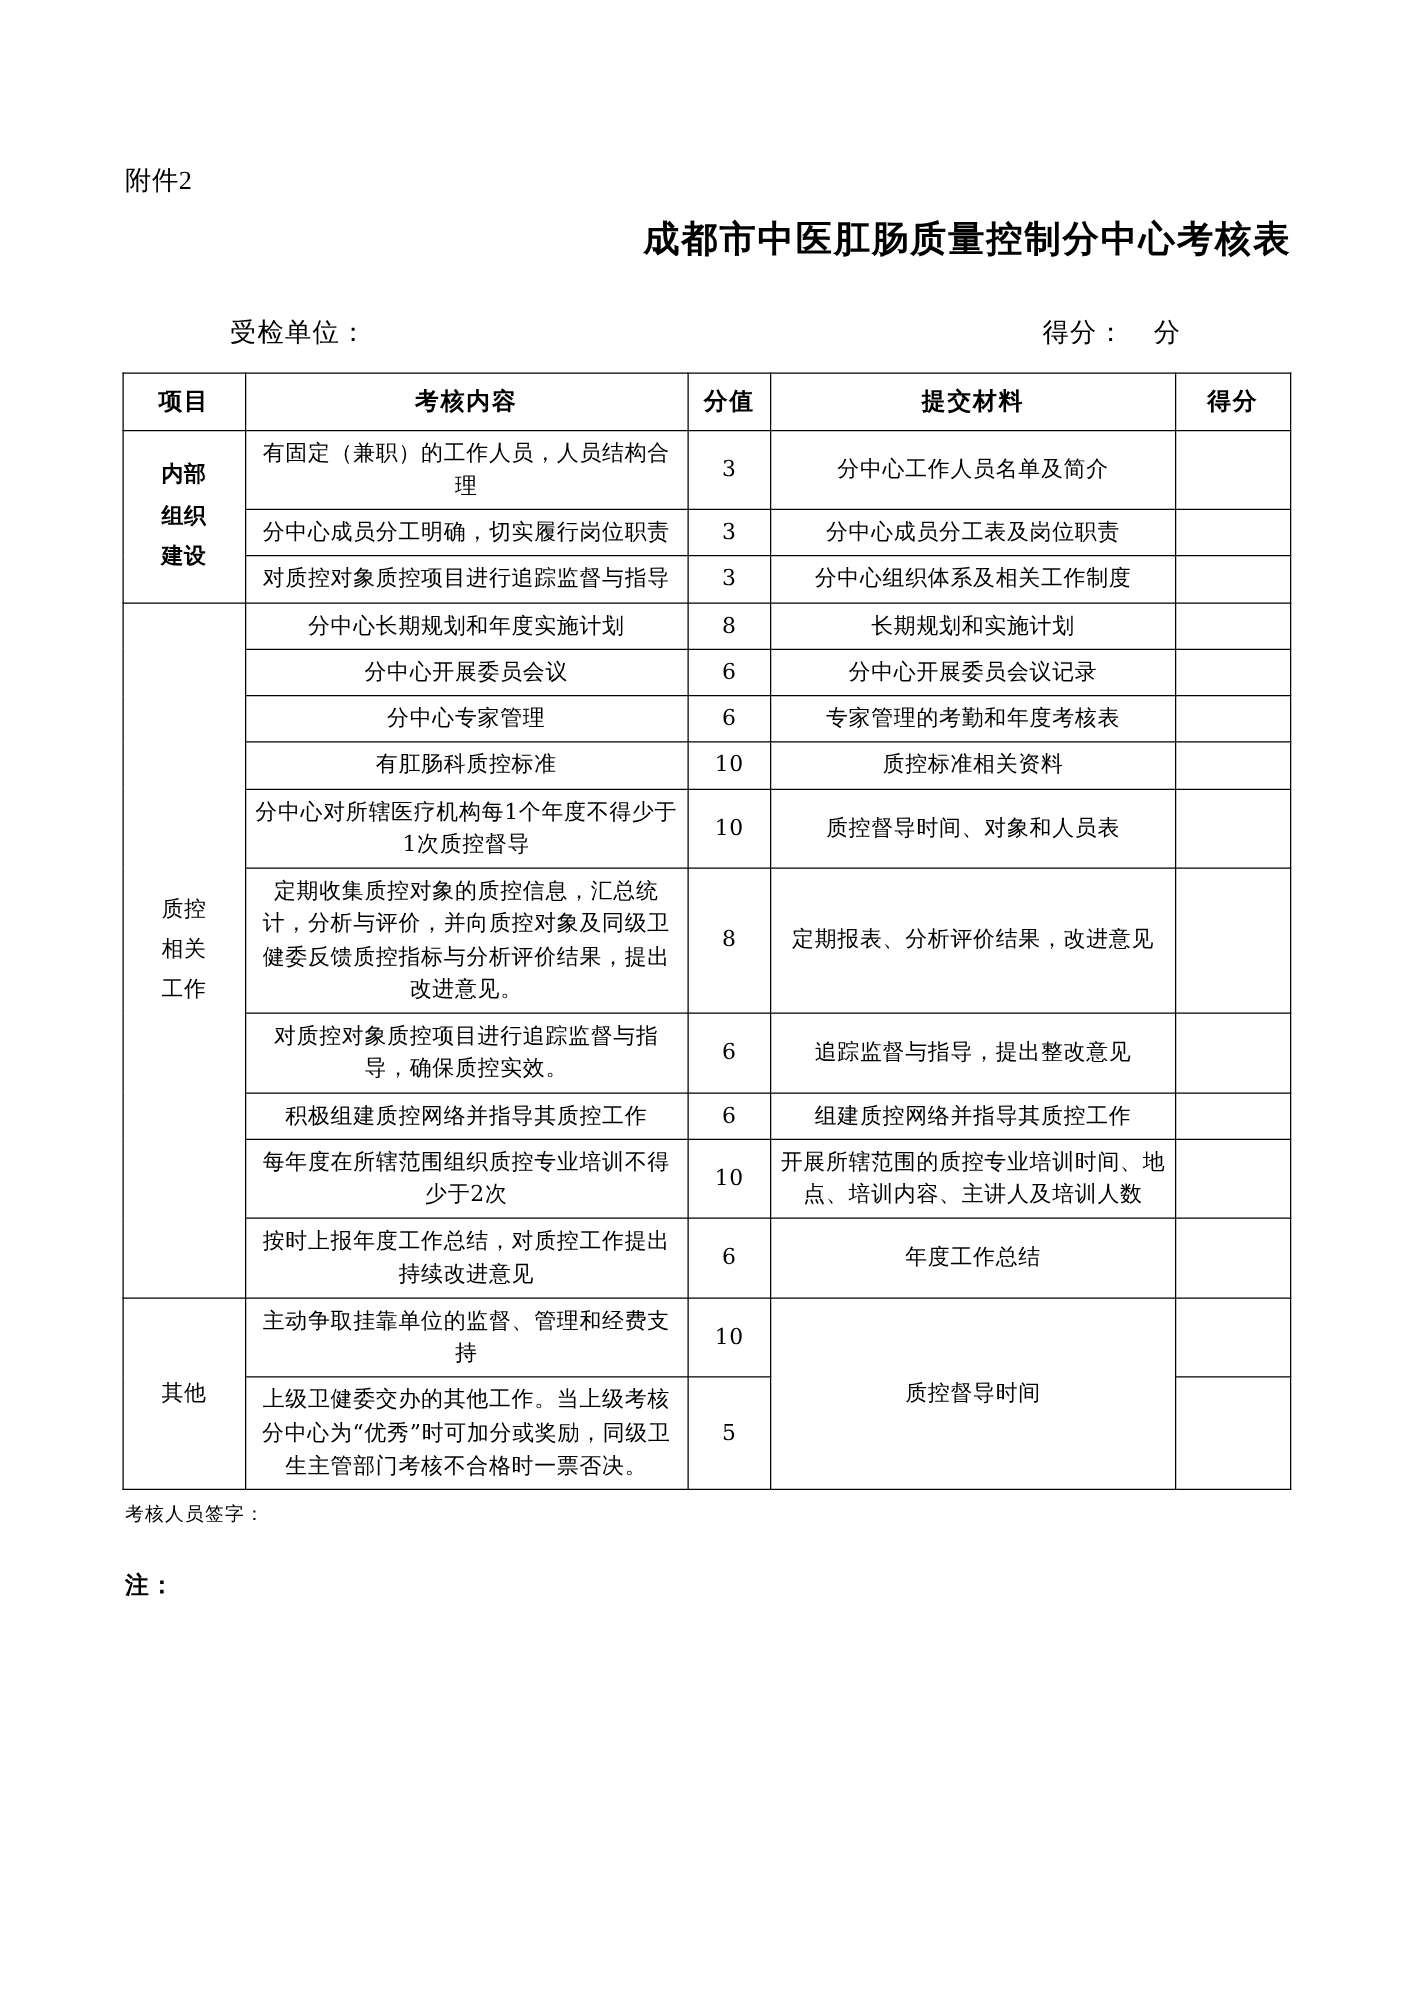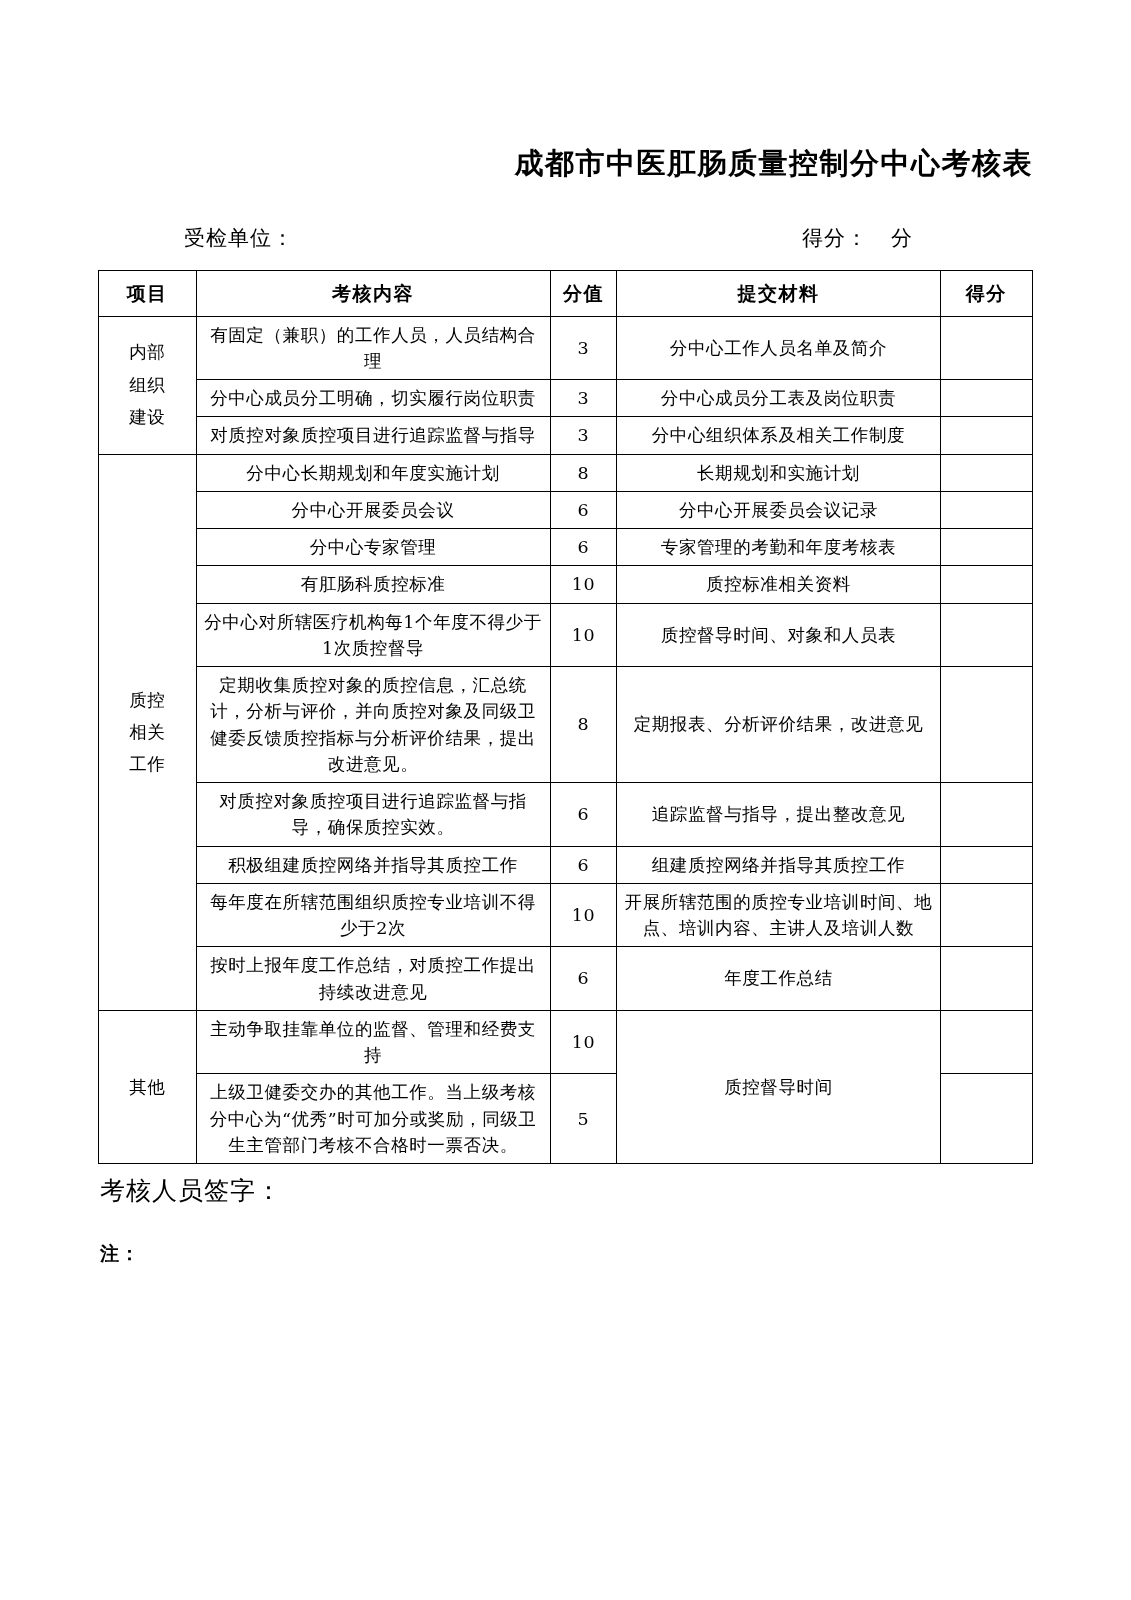--- a/index.html
+++ b/index.html
@@ -43,21 +43,21 @@
     margin: 40px 0 18px 0;
     font-size: 21px;
     letter-spacing: 1px;
     justify-content: flex-end;
   }
   .meta-unit {
     margin-left: 86px;
   }
   .meta-score {
     margin-left: auto;
-    margin-right: 120px;
+    margin-right: 88px;
     white-space: pre;
   }
   table.sheet {
     border-collapse: collapse;
     width: 100%;
     table-layout: fixed;
     font-size: 17.5px;
     line-height: 1.5;
   }
   table.sheet th, table.sheet td {
@@ -81,21 +81,21 @@
 
   td.group {
     letter-spacing: 2px;
     line-height: 1.85;
   }
   td.content {
     text-align: center;
   }
   .signature {
     margin: 10px 0 0 2px;
-    font-size: 25px;
+    font-size: 15px;
     letter-spacing: 1px;
   }
   .note-head {
     margin: 34px 0 2px 2px;
     font-size: 19px;
     font-weight: bold;
     letter-spacing: 1px;
   }
   .note-body {
     margin: 0 0 0 2px;
@@ -104,20 +104,21 @@
     line-height: 1.55;
     letter-spacing: 0.3px;
     max-width: 935px;
   }
 </style>
 </head>
 <body>
 
 <div class="page">
 
+  <div class="attachment-label">附件2</div>
 
   <h1 class="doc-title">成都市中医肛肠质量控制分中心考核表</h1>
 
   <div class="meta-row">
     <span class="meta-unit">受检单位：</span>
     <span class="meta-score">得分：   分</span>
   </div>
 
   <table class="sheet">
     <colgroup>
@@ -131,21 +132,21 @@
       <tr>
         <th>项目</th>
         <th>考核内容</th>
         <th>分值</th>
         <th>提交材料</th>
         <th>得分</th>
       </tr>
     </thead>
     <tbody id="table-body">
         <tr>
-          <td class="group" rowspan="3" style="white-space: pre-line;">内部
+          <td class="group" rowspan="3" style="white-space: pre-line; font-weight: bold;">内部
 组织
 建设</td>
           <td class="content">有固定（兼职）的工作人员，人员结构合理</td>
           <td>3</td>
           <td>分中心工作人员名单及简介</td>
           <td></td>
         </tr>
         <tr>
           <td class="content">分中心成员分工明确，切实履行岗位职责</td>
           <td>3</td>

